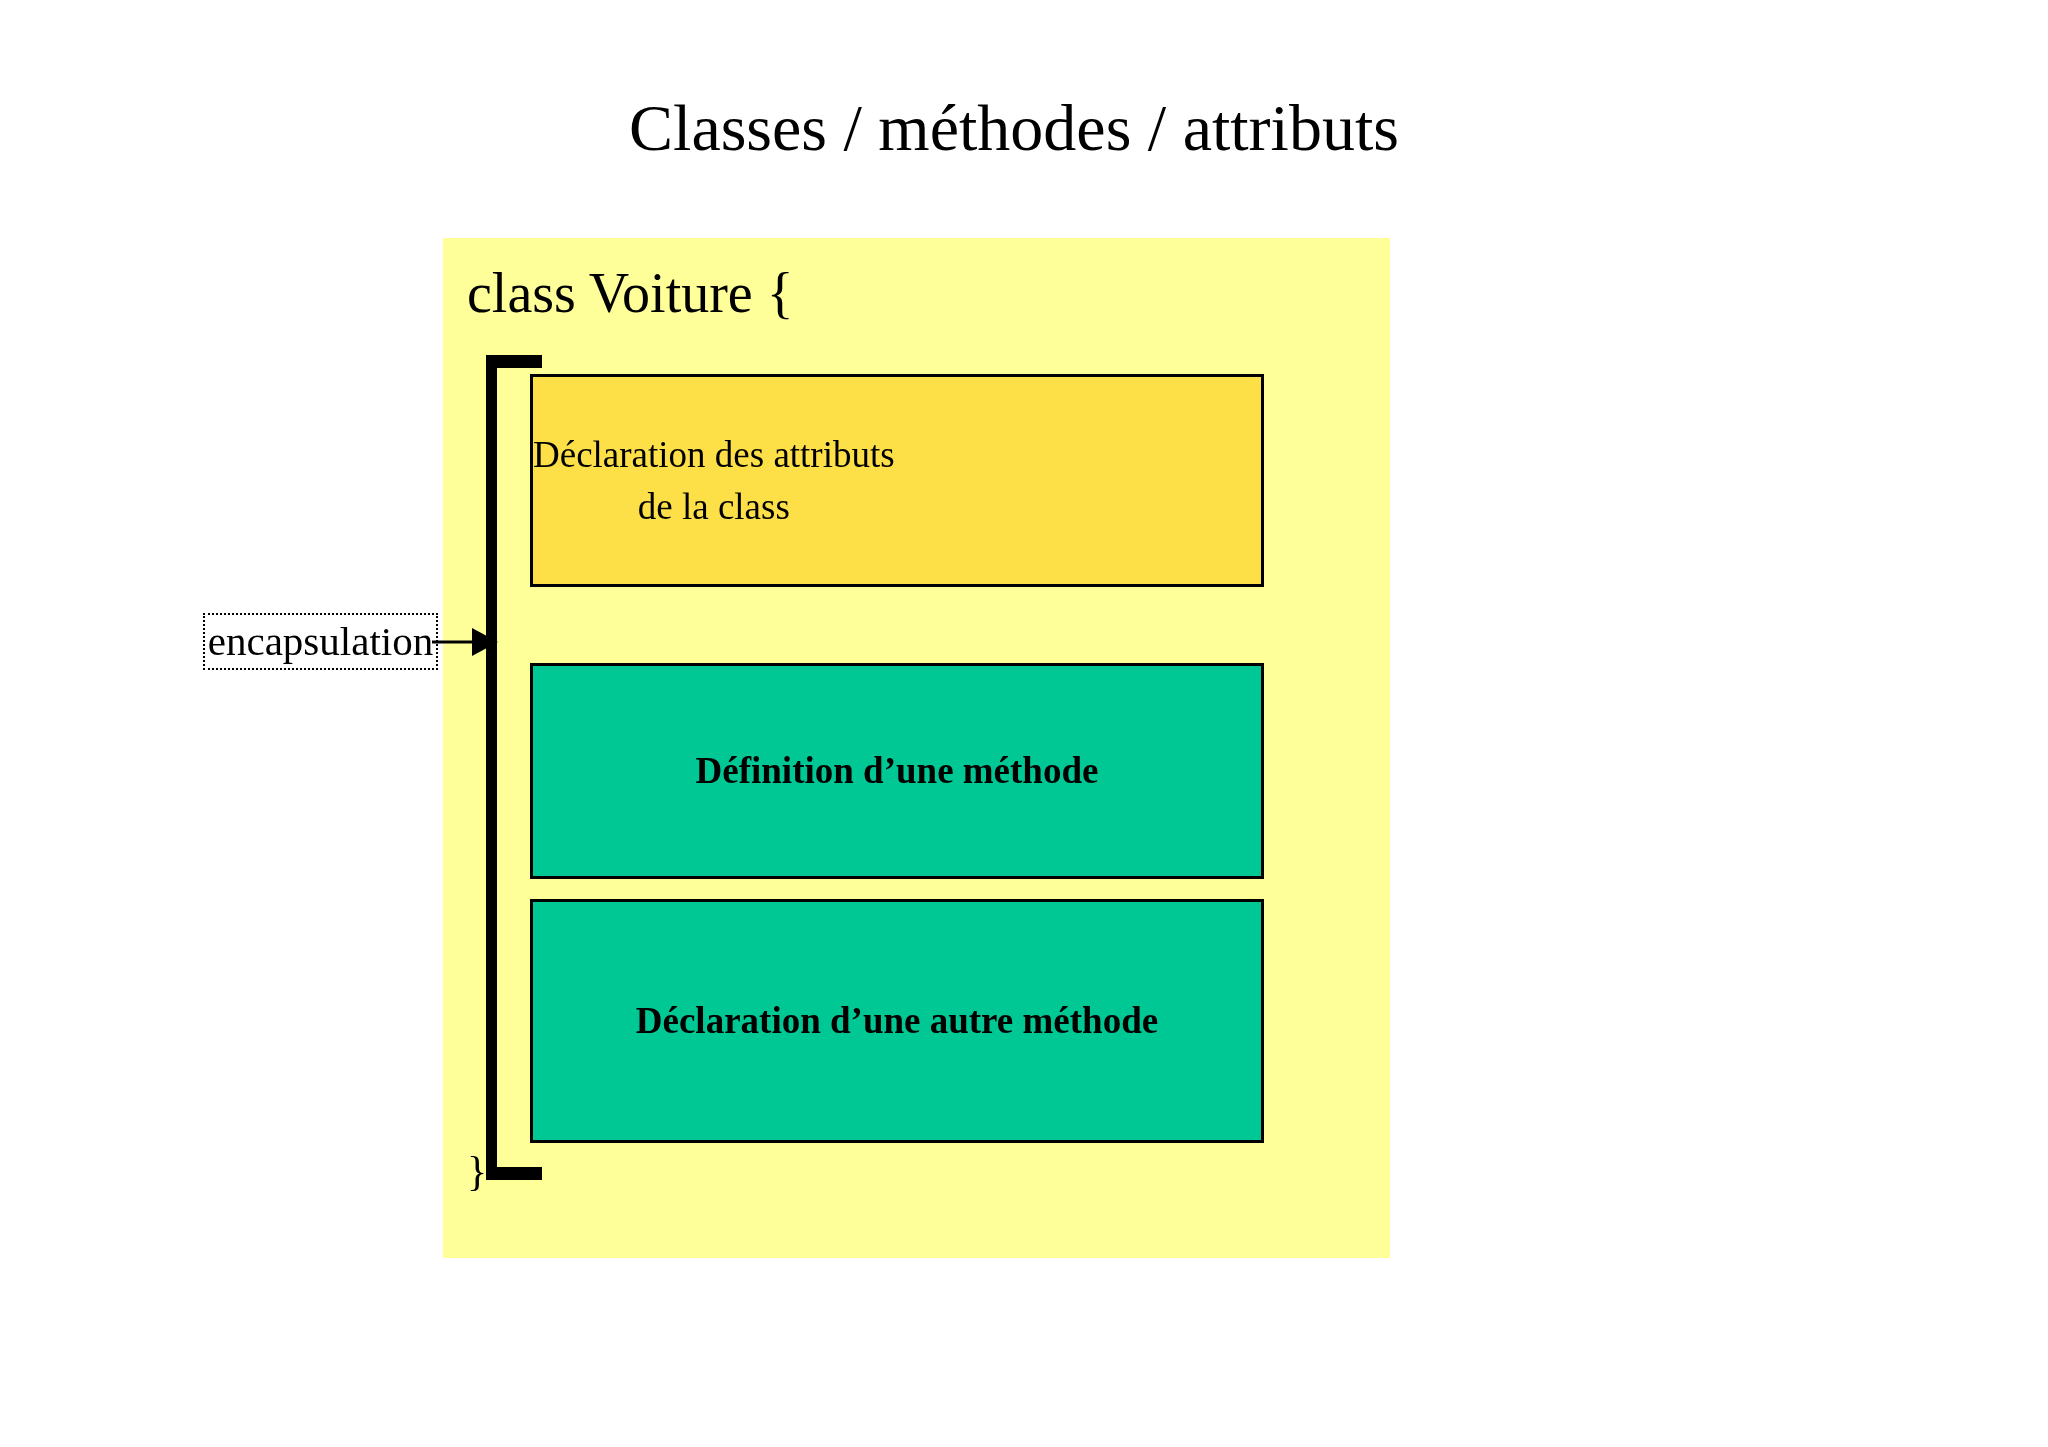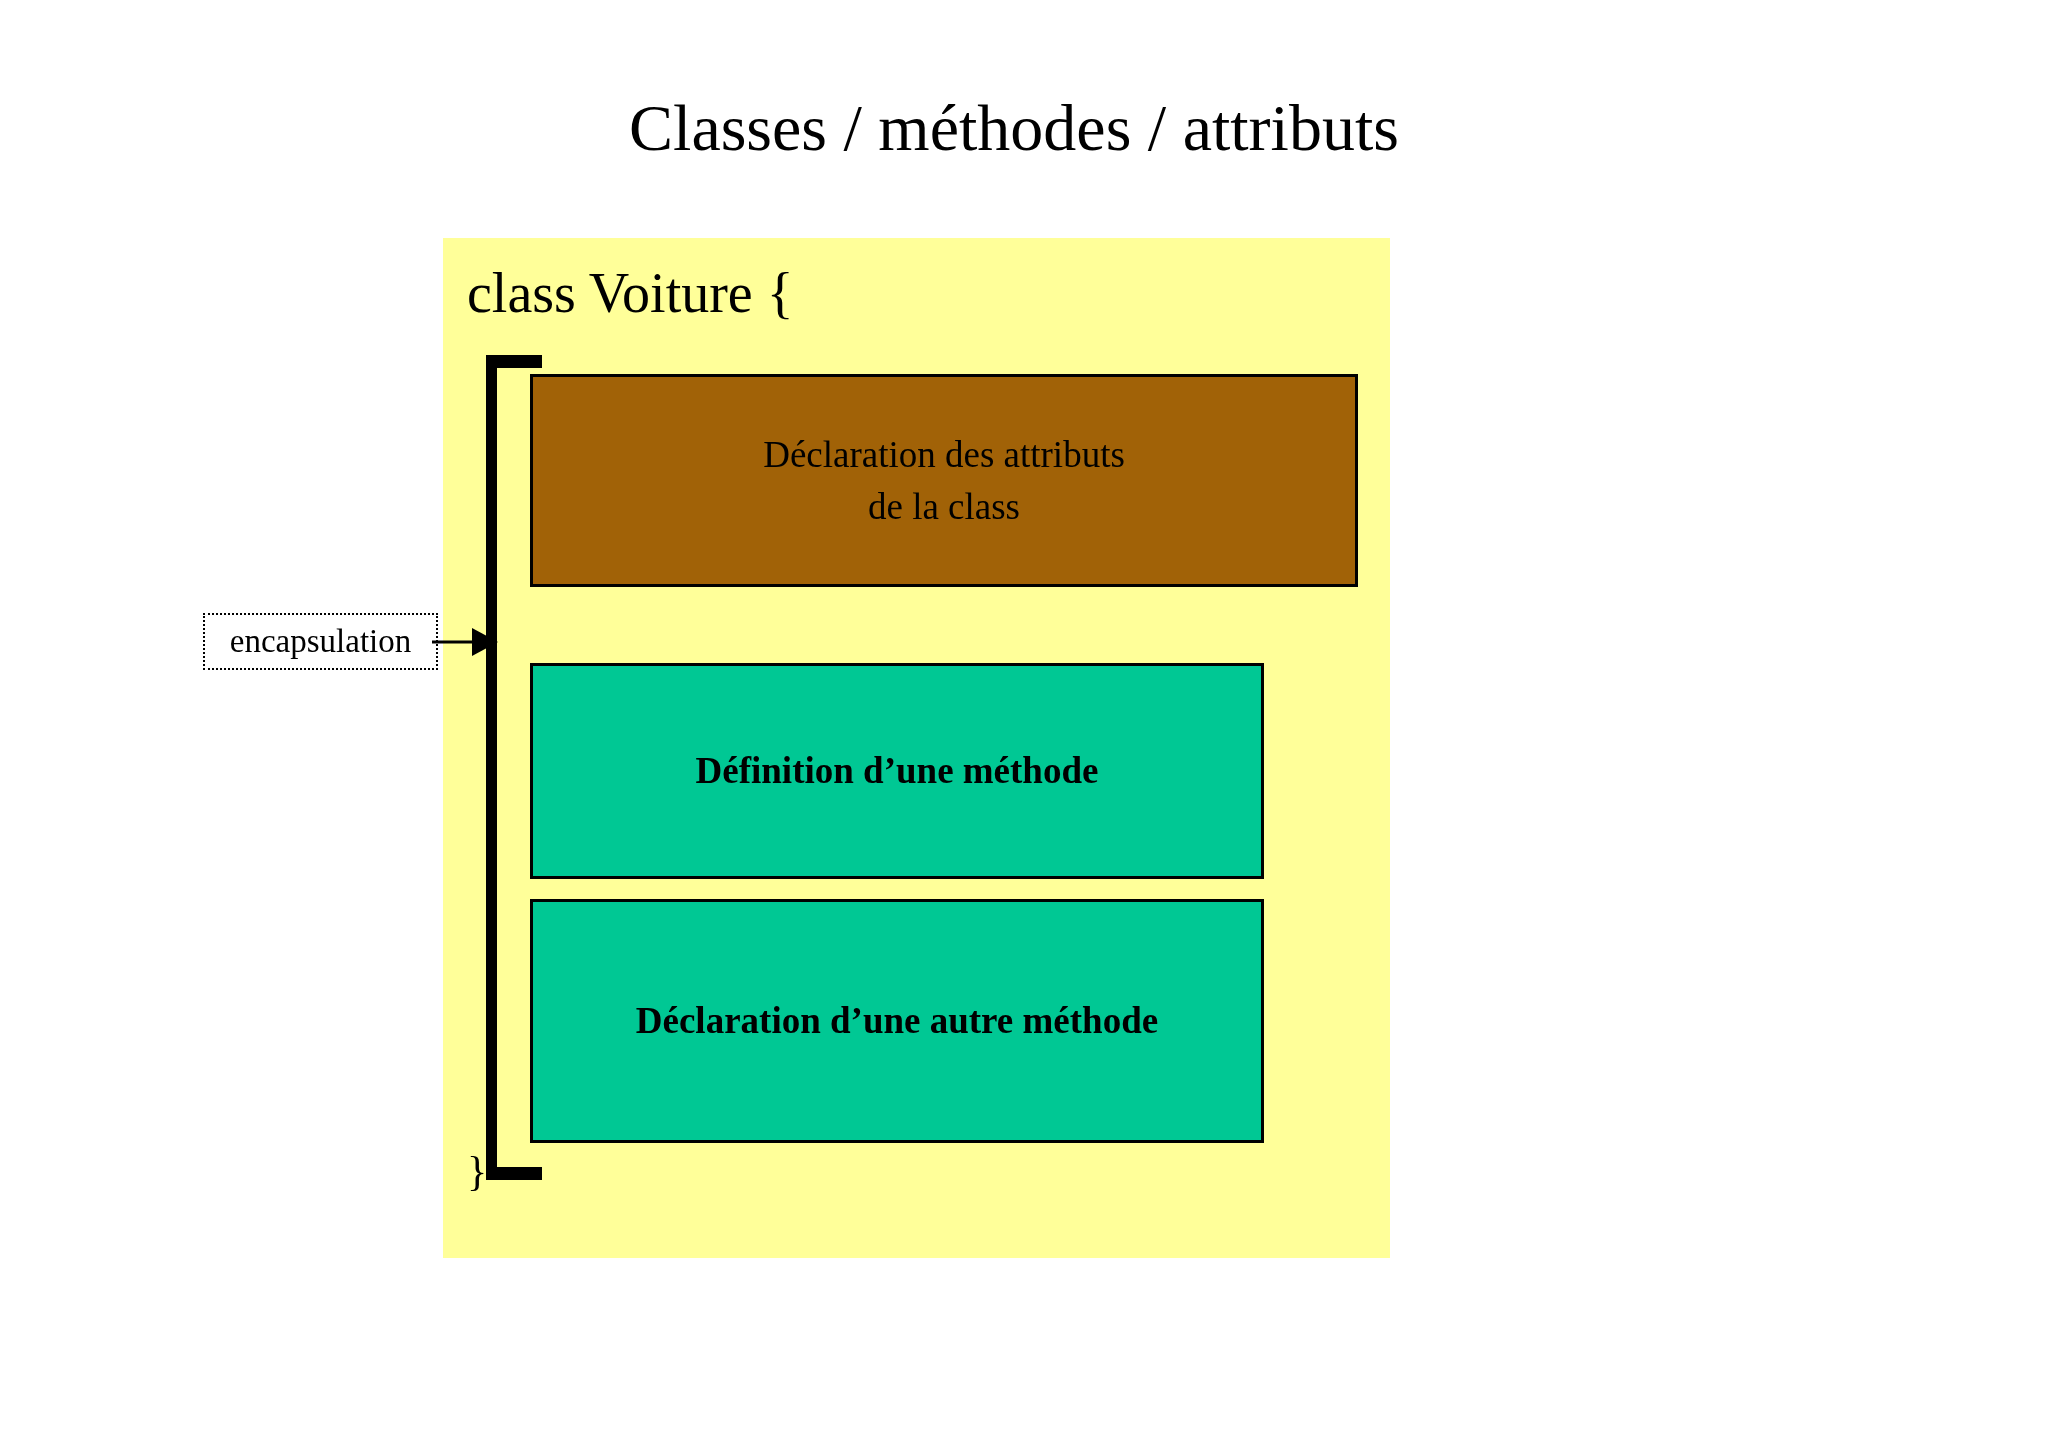--- a/index.html
+++ b/index.html
@@ -90,28 +90,28 @@
     width: 56px;
     height: 13px;
     background: #000000;
   }
 
   
   #attributes-box {
     position: absolute;
     left: 530px;
     top: 374px;
-    width: 828px;
+    width: 734px;
     height: 213px;
-    background: #a16207;
+    background: #fde047;
     border: 3px solid #000000;
     box-sizing: border-box;
     display: flex;
     align-items: center;
-    justify-content: center;
+    justify-content: flex-start;
   }
   #attributes-box .box-text {
     text-align: center;
     font-size: 37px;
     line-height: 1.38;
   }
 
   
   .method-box {
     position: absolute;
@@ -150,21 +150,21 @@
     width: 235px;
     height: 57px;
     background: #ffffff;
     border: 2px dotted #000000;
     box-sizing: border-box;
     display: flex;
     align-items: center;
     justify-content: center;
   }
   #encapsulation-label .label-text {
-    font-size: 33px;
+    font-size: 41px;
     line-height: 1.0;
     white-space: nowrap;
   }
 
   
   #encapsulation-arrow {
     position: absolute;
     left: 432px;
     top: 622px;
     width: 66px;

